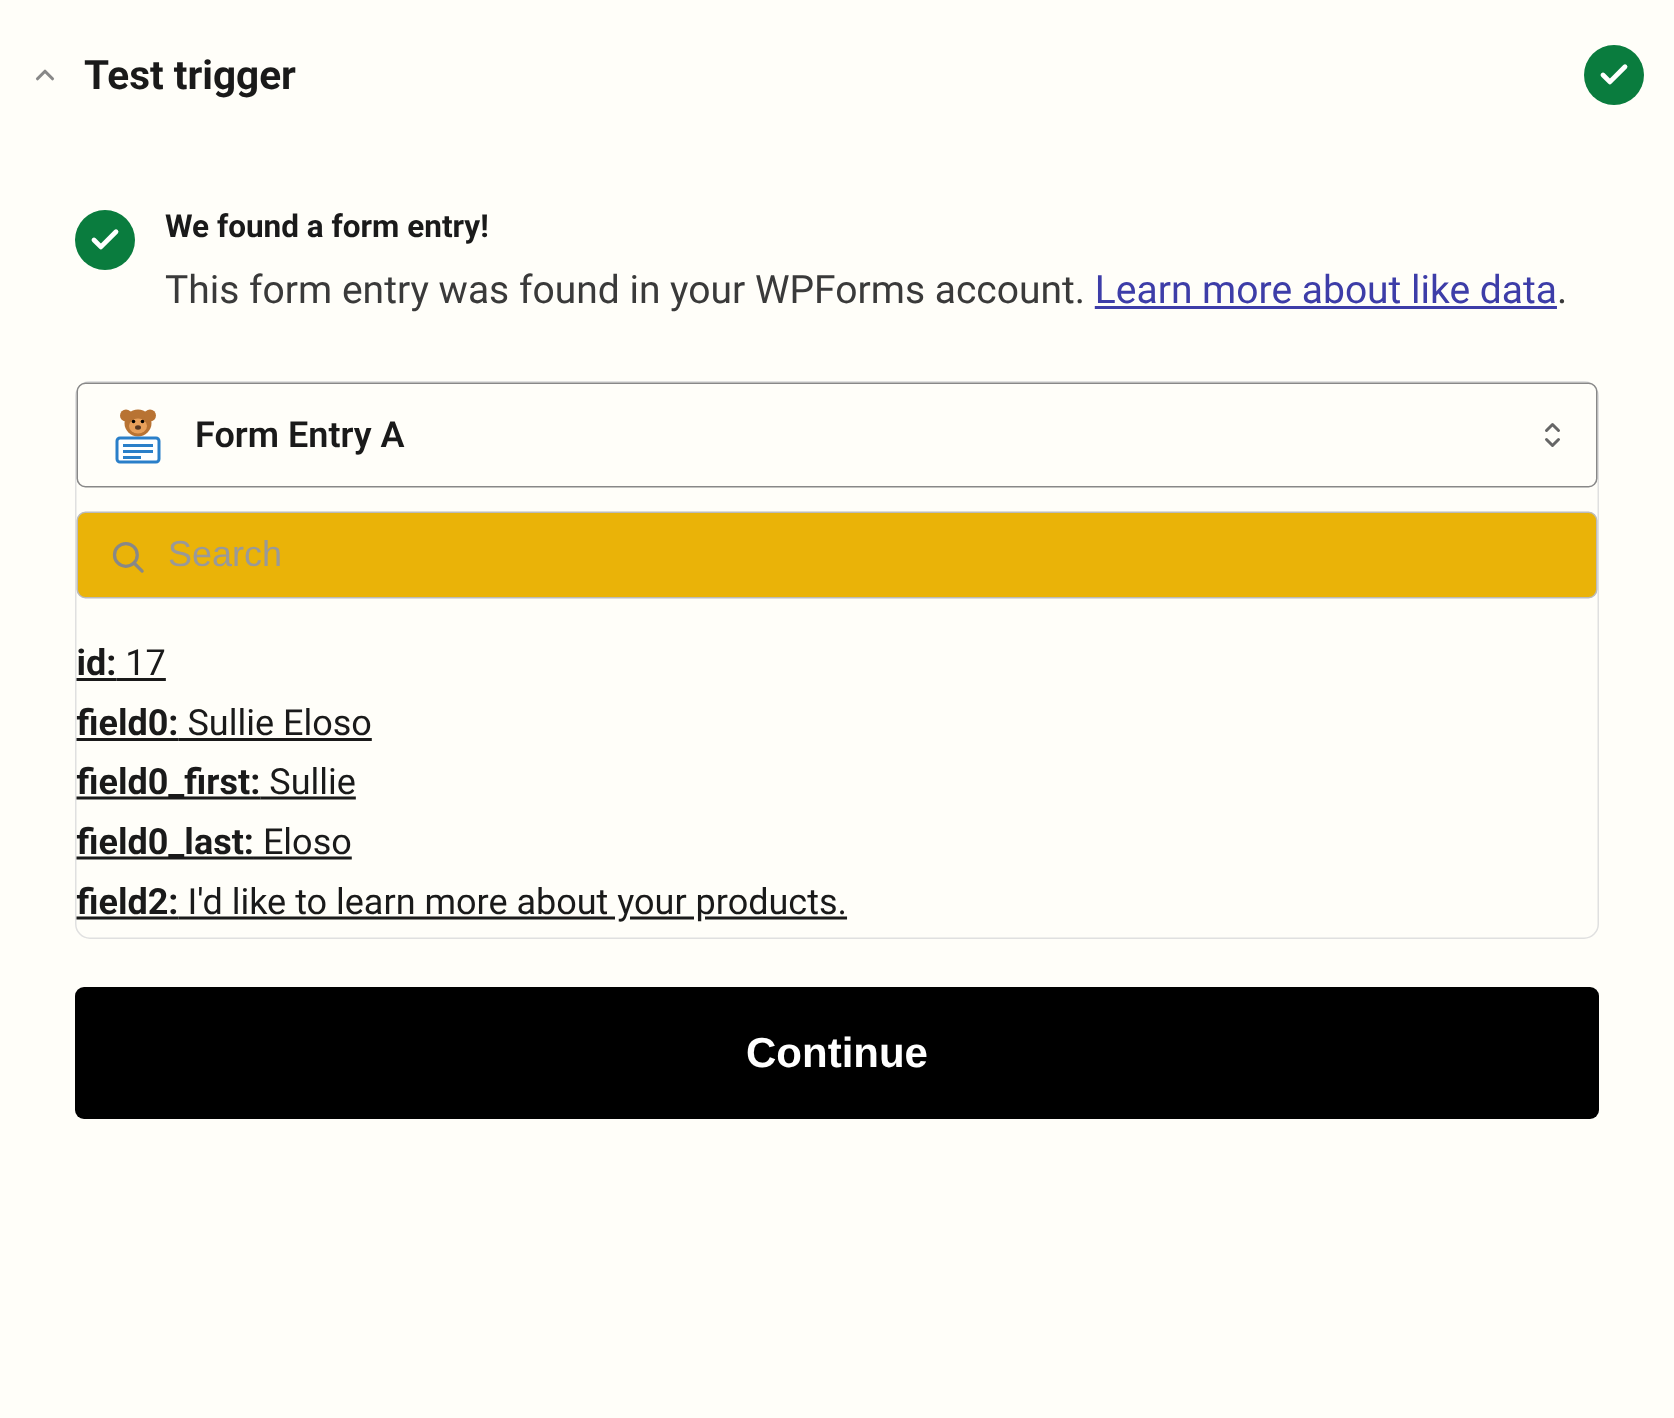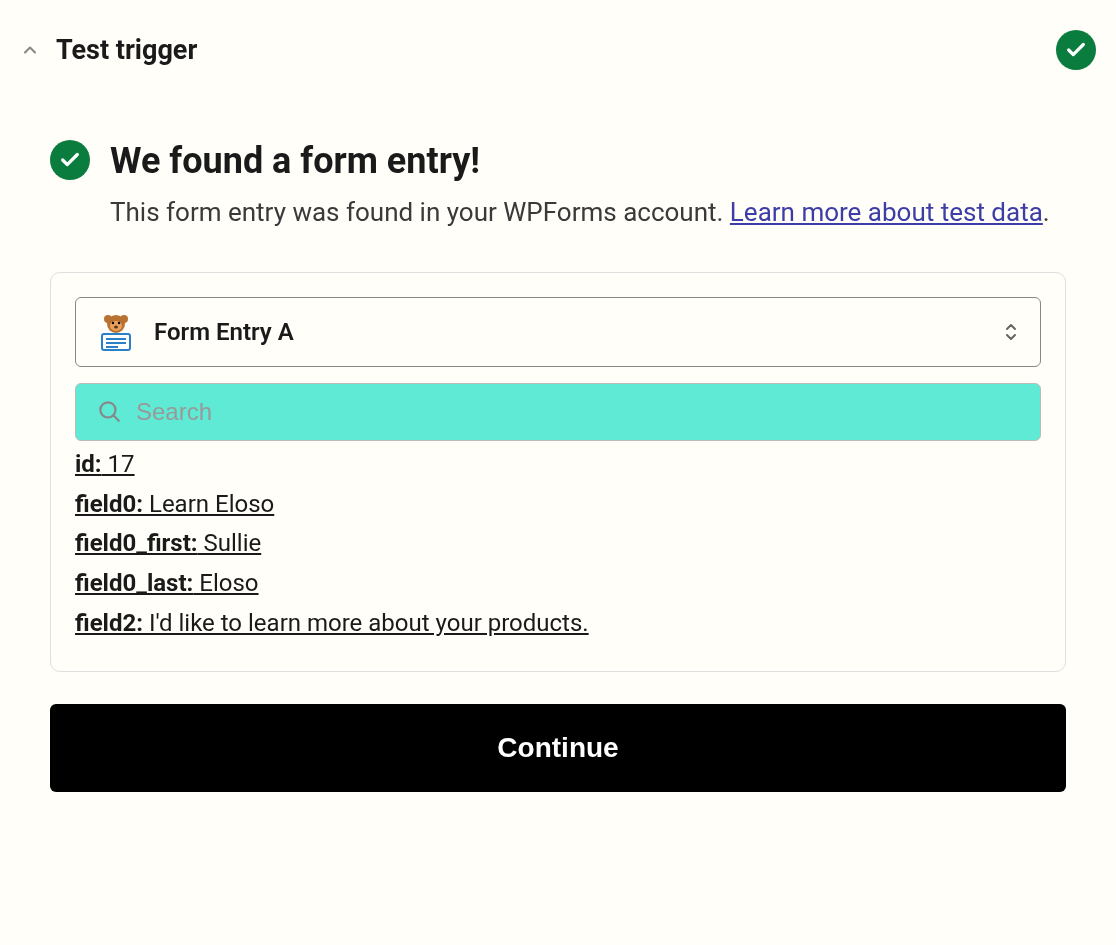--- a/index.html
+++ b/index.html
@@ -59,38 +59,37 @@
     .success-section {
       display: flex;
       gap: 20px;
       padding: 60px 30px 40px 30px;
       align-items: flex-start;
     }
     .success-text {
       flex: 1;
     }
     .success-title {
-      font-size: 36px;
+      font-size: 21px;
       font-weight: 700;
       margin-bottom: 10px;
     }
     .success-desc {
       font-size: 26px;
       line-height: 1.55;
       color: #3a3a3a;
     }
     .success-desc a {
       color: #3d3da8;
       text-decoration: underline;
     }
     .card {
       border: 1px solid #e0e0e0;
       border-radius: 10px;
       margin: 0 30px;
-      padding: 24px;
       background: #fffef9;
     }
     .select-box {
       border: 1px solid #888;
       border-radius: 6px;
       padding: 14px 20px;
       display: flex;
       align-items: center;
       gap: 18px;
       cursor: pointer;
@@ -117,23 +116,24 @@
       display: flex;
       flex-direction: column;
       align-items: center;
       justify-content: center;
     }
     .search-box {
       border: 1px solid #bbb;
       border-radius: 6px;
       padding: 14px 20px;
       display: flex;
-      align-items: flex-start;
+      align-items: flex-end;
       gap: 14px;
-      background: #5eead4;
+      background: #eab308;
+      margin-bottom: 20px;
     }
     .search-box input {
       border: none;
       outline: none;
       background: transparent;
       font-size: 24px;
       color: #333;
       flex: 1;
     }
     .search-box input::placeholder {
@@ -195,21 +195,21 @@
 
 <div class="success-section">
   <div class="check-badge">
     <svg viewBox="0 0 24 24" fill="none" stroke="#fff" stroke-width="3.5" stroke-linecap="round" stroke-linejoin="round">
         <polyline points="20 6 9 17 4 12"></polyline>
       </svg>
   </div>
   <div class="success-text">
     <div class="success-title">We found a form entry!</div>
     <div class="success-desc">
-      <span>This form entry was found in your WPForms account. </span><a href="#">Learn more about test data</a><span>.</span>
+      <span>This form entry was found in your WPForms account. </span><a href="#">Learn more about like data</a><span>.</span>
     </div>
   </div>
 </div>
 
 <div class="card">
   <div class="select-box">
     <div class="select-icon-wrap">
       <svg width="40" height="40" viewBox="0 0 40 40">
         <ellipse cx="20" cy="12" rx="9" ry="9" fill="#b87333"></ellipse>
         <ellipse cx="12" cy="7" rx="4" ry="4" fill="#b87333"></ellipse>
@@ -236,20 +236,20 @@
   <div class="search-box">
     <svg class="search-icon-svg" viewBox="0 0 24 24" fill="none" stroke="#888" stroke-width="2" stroke-linecap="round" stroke-linejoin="round">
         <circle cx="11" cy="11" r="7"></circle>
         <line x1="21" y1="21" x2="16" y2="16"></line>
       </svg>
     <input type="text" placeholder="Search" style="">
   </div>
 
   <div class="fields" id="field-list">
       <div class="field-row"><span class="field-key">id:</span><span class="field-val"> 17</span></div>
-      <div class="field-row"><span class="field-key">field0:</span><span class="field-val"> Learn Eloso</span></div>
+      <div class="field-row"><span class="field-key">field0:</span><span class="field-val"> Sullie Eloso</span></div>
       <div class="field-row"><span class="field-key">field0_first:</span><span class="field-val"> Sullie</span></div>
       <div class="field-row"><span class="field-key">field0_last:</span><span class="field-val"> Eloso</span></div>
       <div class="field-row"><span class="field-key">field2:</span><span class="field-val"> I'd like to learn more about your products.</span></div>
     </div>
 </div>
 
 <button class="continue-btn">Continue</button>
 
 </body></html>

